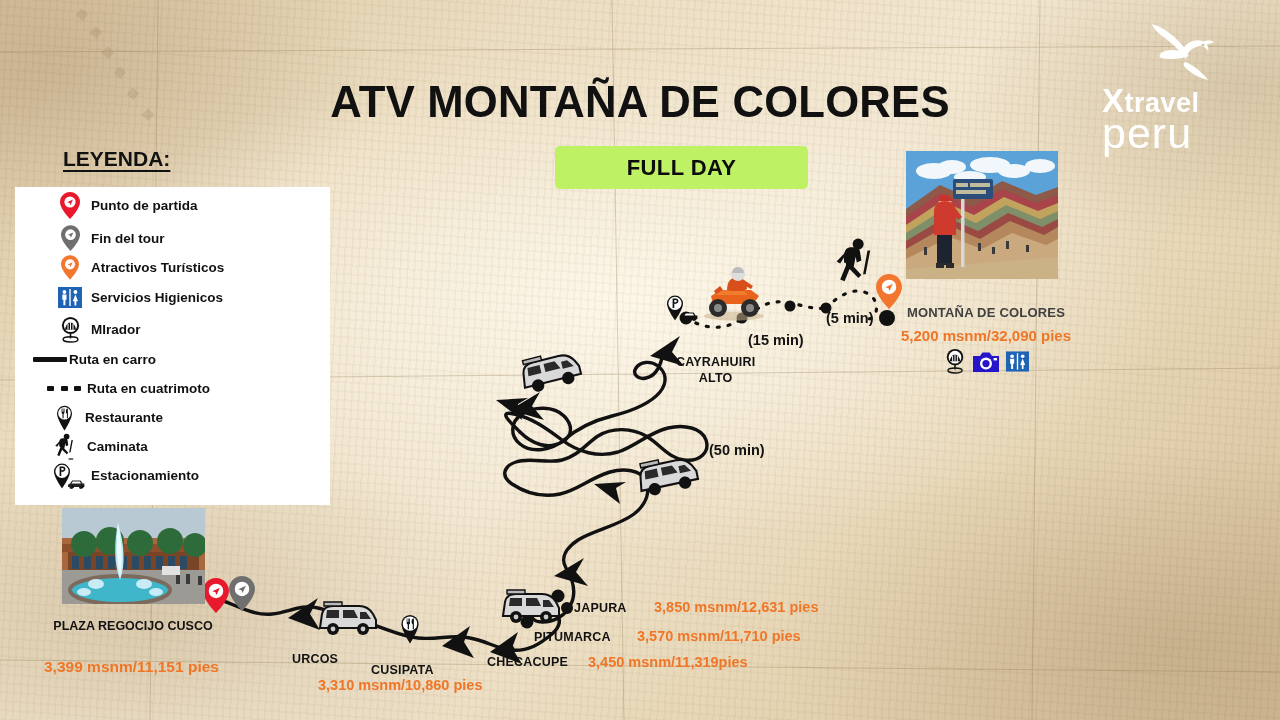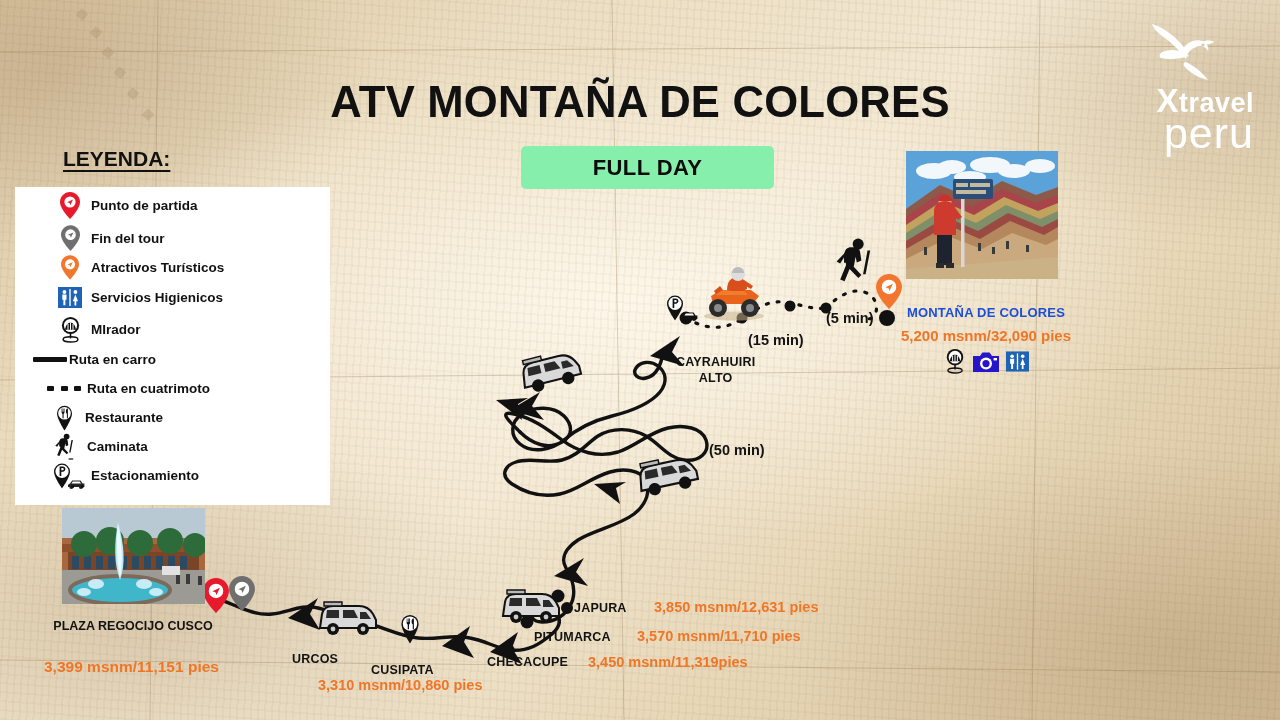--- a/index.html
+++ b/index.html
@@ -34,29 +34,29 @@
 
   
   #title {
     position: absolute; left: 0; right: 0; top: 76px;
     text-align: center;
     font-size: 45px; font-weight: 700; letter-spacing: .2px;
     color: #111; font-stretch: condensed;
     transform: scaleX(.97);
   }
   #fullday {
-    position: absolute; left: 521px; top: 146px;
+    position: absolute; left: 555px; top: 146px;
     width: 253px; height: 43px; border-radius: 5px;
-    background: #86efac;
+    background: #bef264;
     display: flex; align-items: center; justify-content: center;
     font-size: 22px; font-weight: 700; color: #0c0c0c; letter-spacing: .4px;
   }
 
   
-  #logo { position: absolute; right: 26px; top: 14px; width: 152px; text-align: right; }
+  #logo { position: absolute; right: 26px; top: 14px; width: 152px; text-align: left; }
   #logo .wordmark { color: #fff; line-height: .92; }
   #logo .w1 { font-size: 27px; font-weight: 600; letter-spacing: .5px; }
   #logo .w1 b { font-size: 33px; font-weight: 700; }
   #logo .w2 { font-size: 43px; font-weight: 400; letter-spacing: 1px; margin-top: -2px; }
 
   
   #leyenda-title {
     position: absolute; left: 63px; top: 147px;
     font-size: 21px; font-weight: 700; color: #111;
     text-decoration: underline; text-underline-offset: 4px;
@@ -88,21 +88,21 @@
     font-size: 12.5px; font-weight: 700; color: #121212; line-height: 1.35;
   }
 
   
   #dest-photo {
     position: absolute; left: 906px; top: 151px; width: 152px; height: 128px;
     overflow: hidden; background: #6c9ec9;
   }
   #dest-name {
     position: absolute; left: 886px; top: 305px; width: 200px; text-align: center;
-    font-size: 13px; font-weight: 700; color: #1d4ed8; letter-spacing: .2px;
+    font-size: 13px; font-weight: 700; color: #404040; letter-spacing: .2px;
   }
   #dest-elev {
     position: absolute; left: 886px; top: 327px; width: 200px; text-align: center;
     font-size: 15px; font-weight: 700; color: #ef7626;
   }
   #dest-icons {
     position: absolute; left: 886px; top: 348px; width: 200px;
     display: flex; justify-content: center; align-items: center; gap: 7px;
   }
 

